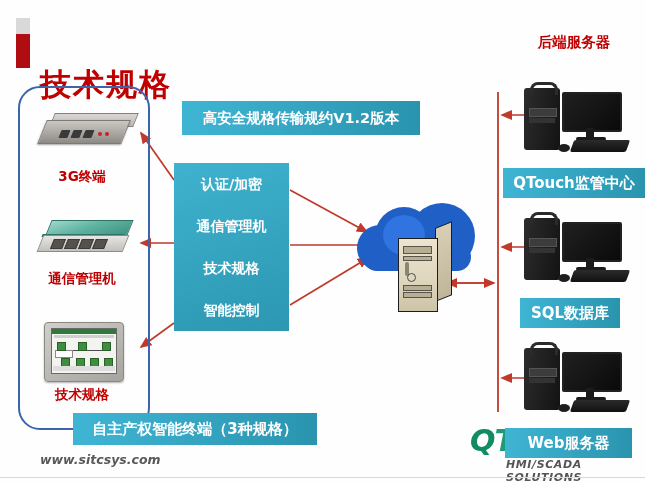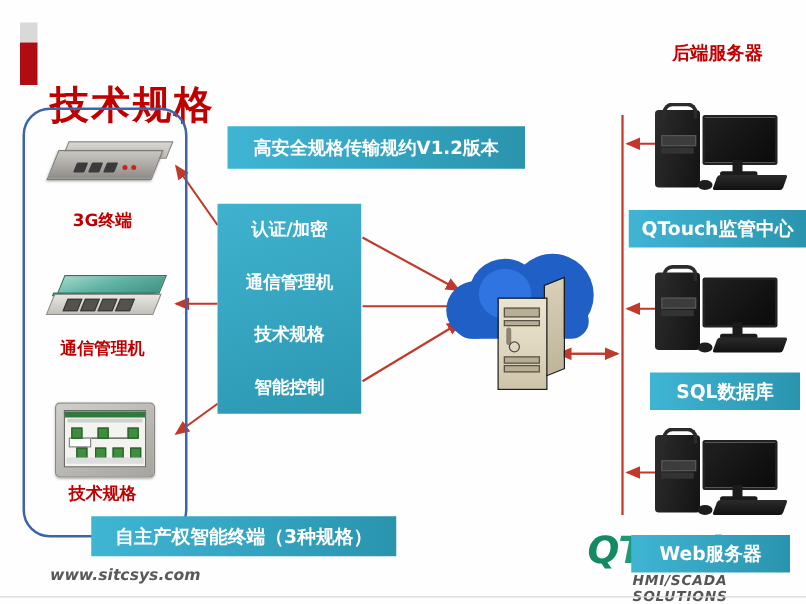--- a/index.html
+++ b/index.html
@@ -119,21 +119,21 @@
   .box-protocol{left:182px;top:101px;width:238px;height:34px;font-size:14.5px;}
   .box-features{
     left:174px;top:163px;width:115px;height:168px;
     background:linear-gradient(160deg,#3fb2cf 0%,#2c97b1 100%);
     flex-direction:column;justify-content:space-around;
     font-size:14px;
   }
   .box-features .fl{line-height:18px;}
   .box-recv{left:322px;top:300px;width:160px;height:34px;font-size:14.5px;}
   .box-qtouch{left:503px;top:168px;width:142px;height:30px;font-size:15px;}
-  .box-sql{left:520px;top:298px;width:120px;height:30px;font-size:15px;}
+  .box-sql{left:520px;top:298px;width:100px;height:30px;font-size:15px;}
   .box-web{left:505px;top:428px;width:127px;height:30px;font-size:15px;}
   .box-bottom{left:73px;top:413px;width:244px;height:32px;font-size:15px;}
 
   
   .cloud{position:absolute;left:357px;top:203px;width:122px;height:70px;}
   .cloud .c{position:absolute;background:#1f5fc6;border-radius:50%;}
   .cloud .c1{left:0px;top:22px;width:46px;height:46px;}
   .cloud .c2{left:18px;top:4px;width:58px;height:58px;}
   .cloud .c3{left:52px;top:0px;width:66px;height:66px;}
   .cloud .c4{left:34px;top:30px;width:46px;height:38px;}

